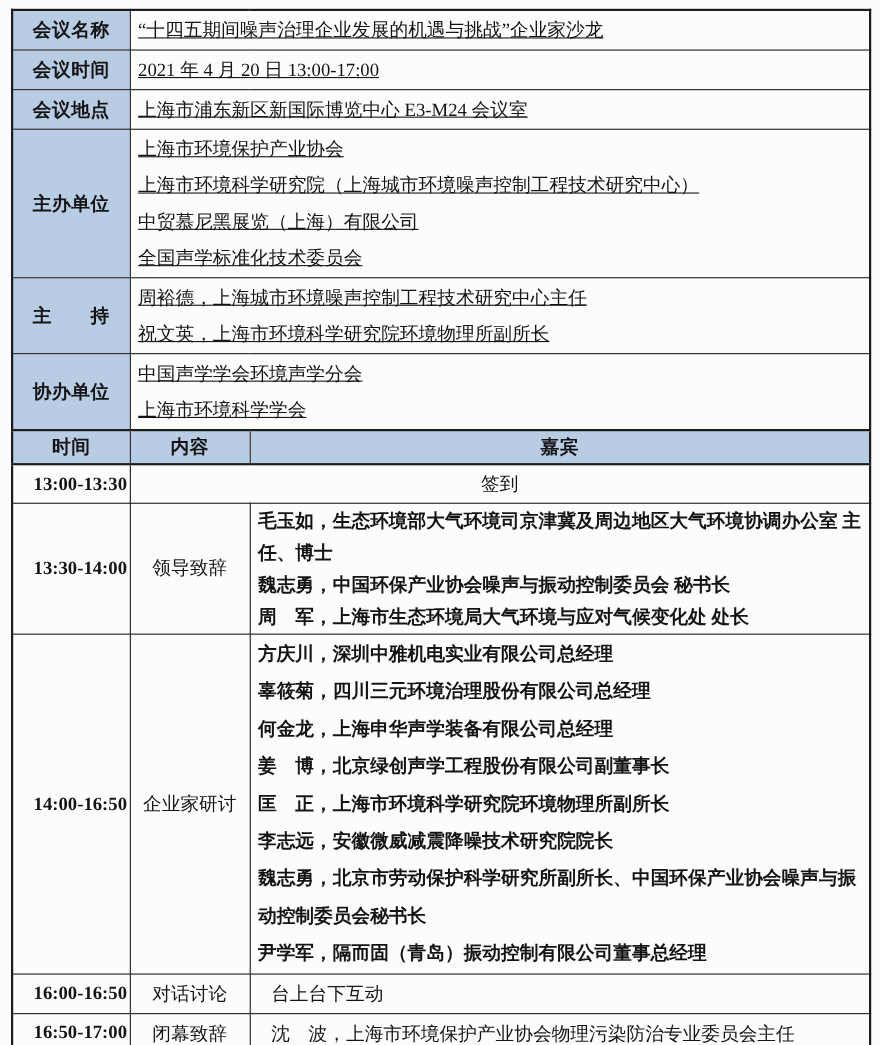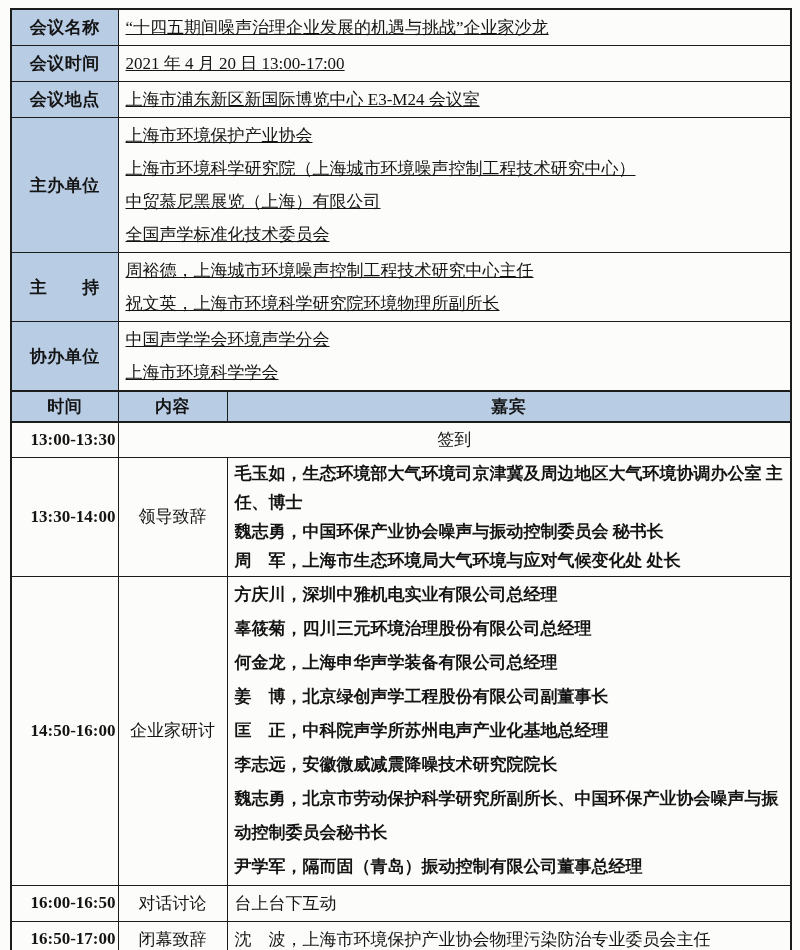--- a/index.html
+++ b/index.html
@@ -34,21 +34,21 @@
     letter-spacing:0.5px;
   }
   td.val{padding:1px 4px 1px 7px;text-align:left;text-decoration:underline;}
   .line{line-height:33px;white-space:nowrap;}
   .wrapline{line-height:33px;font-weight:bold;}
   td.time{text-align:right;font-size:17px;padding:0 2px;font-weight:bold;}
   td.topic{text-align:center;}
   td.guests{padding:1px 4px 1px 7px;}
   .g29 .g{line-height:29px;}
   .g34 .g{line-height:34px;}
-  .g33 .g{line-height:33px;}
+  .g33 .g{line-height:33px;margin-left:12px;}
   td.center{text-align:center;}
   tr.header-row td{
     border-top:2px solid var(--border);
     border-bottom:2px solid var(--border);
   }
 </style>
 </head>
 <body>
 
 <div class="doc">
@@ -117,28 +117,28 @@
       <td class="time">13:30-14:00</td>
       <td class="topic">领导致辞</td>
       <td class="guests g29">
         <div class="g wrapline">毛玉如，生态环境部大气环境司京津冀及周边地区大气环境协调办公室 主任、博士</div>
         <div class="g wrapline">魏志勇，中国环保产业协会噪声与振动控制委员会 秘书长</div>
         <div class="g wrapline">周　军，上海市生态环境局大气环境与应对气候变化处 处长</div>
       </td>
     </tr>
 
     <tr style="height:306px">
-      <td class="time">14:50-16:00</td>
+      <td class="time">14:00-16:50</td>
       <td class="topic">企业家研讨</td>
       <td class="guests g34">
         <div class="g wrapline">方庆川，深圳中雅机电实业有限公司总经理</div>
         <div class="g wrapline">辜筱菊，四川三元环境治理股份有限公司总经理</div>
         <div class="g wrapline">何金龙，上海申华声学装备有限公司总经理</div>
         <div class="g wrapline">姜　博，北京绿创声学工程股份有限公司副董事长</div>
-        <div class="g wrapline">匡　正，中科院声学所苏州电声产业化基地总经理</div>
+        <div class="g wrapline">匡　正，上海市环境科学研究院环境物理所副所长</div>
         <div class="g wrapline">李志远，安徽微威减震降噪技术研究院院长</div>
         <div class="g wrapline">魏志勇，北京市劳动保护科学研究所副所长、中国环保产业协会噪声与振动控制委员会秘书长</div>
         <div class="g wrapline">尹学军，隔而固（青岛）振动控制有限公司董事总经理</div>
       </td>
     </tr>
 
     <tr style="height:35px">
       <td class="time">16:00-16:50</td>
       <td class="topic">对话讨论</td>
       <td class="guests g33">

